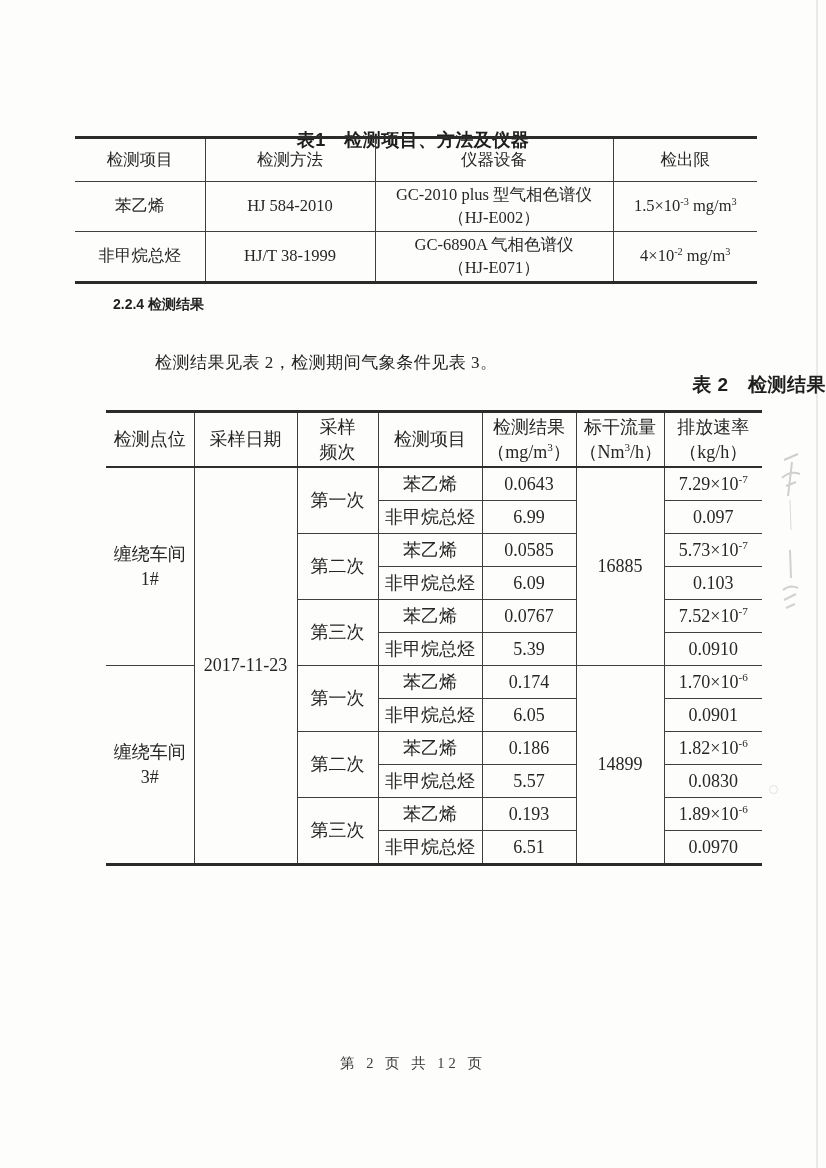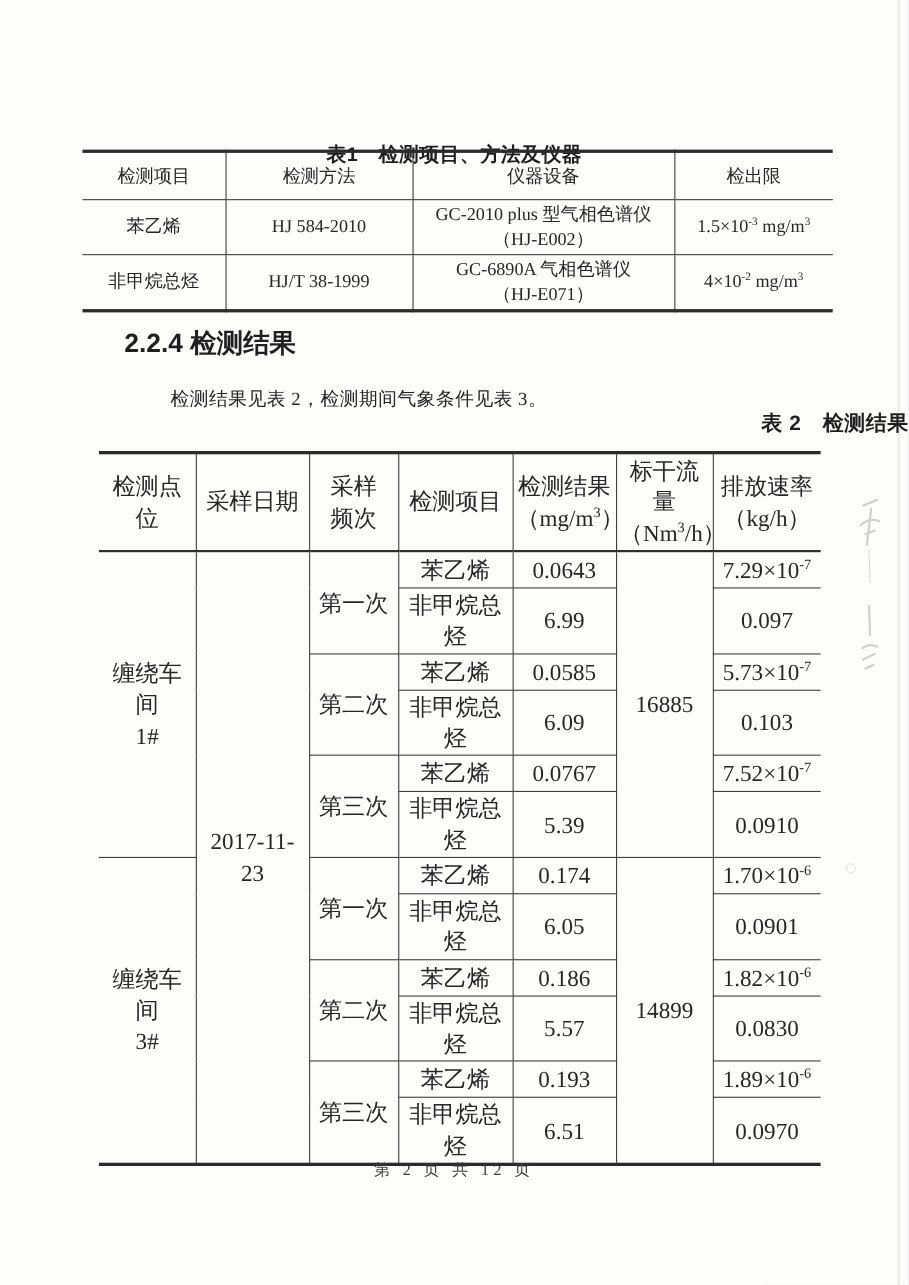--- a/index.html
+++ b/index.html
@@ -10,21 +10,21 @@
   }
   
   .t1-title{
     position:absolute;top:92px;left:0;width:100%;text-align:center;
     font-family:"Liberation Sans","DejaVu Sans",sans-serif;
     font-weight:bold;font-size:18px;color:#1e1e1e;letter-spacing:.5px;margin-top:36px;
   }
   .section-heading{
     position:absolute;top:296px;left:113px;
     font-family:"Liberation Sans","DejaVu Sans",sans-serif;
-    font-weight:bold;font-size:24px;color:#1f1f1f;
+    font-weight:bold;font-size:14px;color:#1f1f1f;
   }
   .section-paragraph{
     position:absolute;top:351px;left:155px;
     font-size:17px;color:#242424;letter-spacing:.5px;
   }
   .t2-title{
     position:absolute;top:372px;left:0;width:100%;text-align:right;
     font-family:"Liberation Sans","DejaVu Sans",sans-serif;
     font-weight:bold;font-size:19px;color:#1e1e1e;letter-spacing:.5px;
   }
@@ -46,23 +46,23 @@
 
   table.t1{
     position:absolute;top:136px;left:75px;width:682px;
     border-top:3px solid #2b2b2b;border-bottom:3px solid #2b2b2b;
     font-size:16.5px;
   }
   .t1 thead th{height:40px;}
   .t1 tbody td{height:47px;}
 
   table.t2{
-    position:absolute;top:410px;left:90px;width:656px;
+    position:absolute;top:410px;left:106px;width:656px;
     border-top:3px solid #2b2b2b;border-bottom:3px solid #2b2b2b;
-    font-size:21px;
+    font-size:18px;
   }
   .t2 thead th{height:51px;border-bottom:2.5px solid #2e2e2e;}
   .t2 tbody td{height:30px;}
 
   
   .edge-line{
     position:absolute;top:0;right:8px;width:2px;height:100%;
     background:rgba(110,110,110,.13);
   }
   .smudge{position:absolute;opacity:.4;filter:blur(.4px);}

